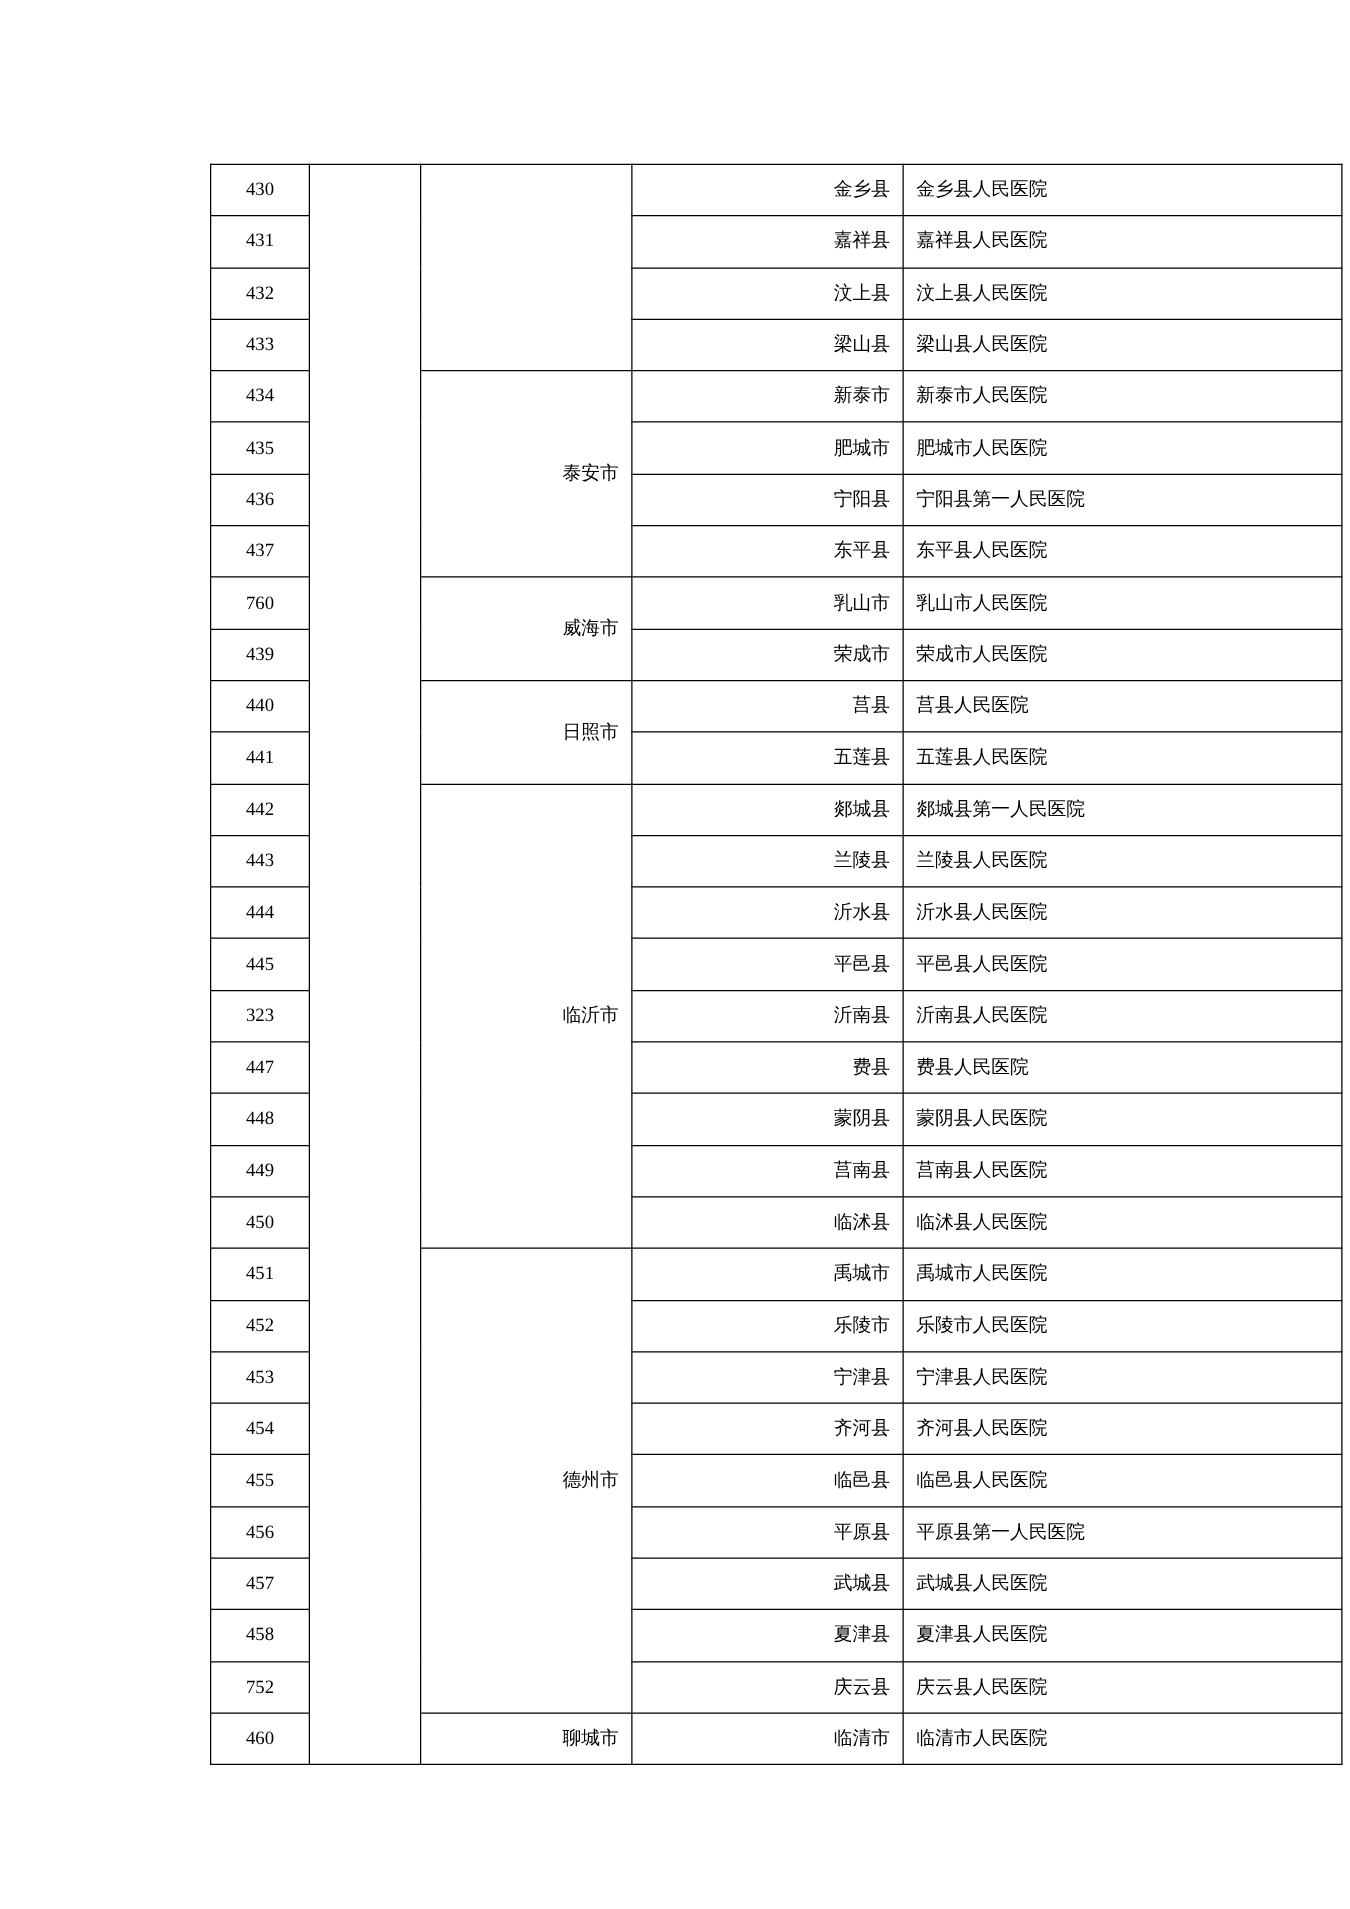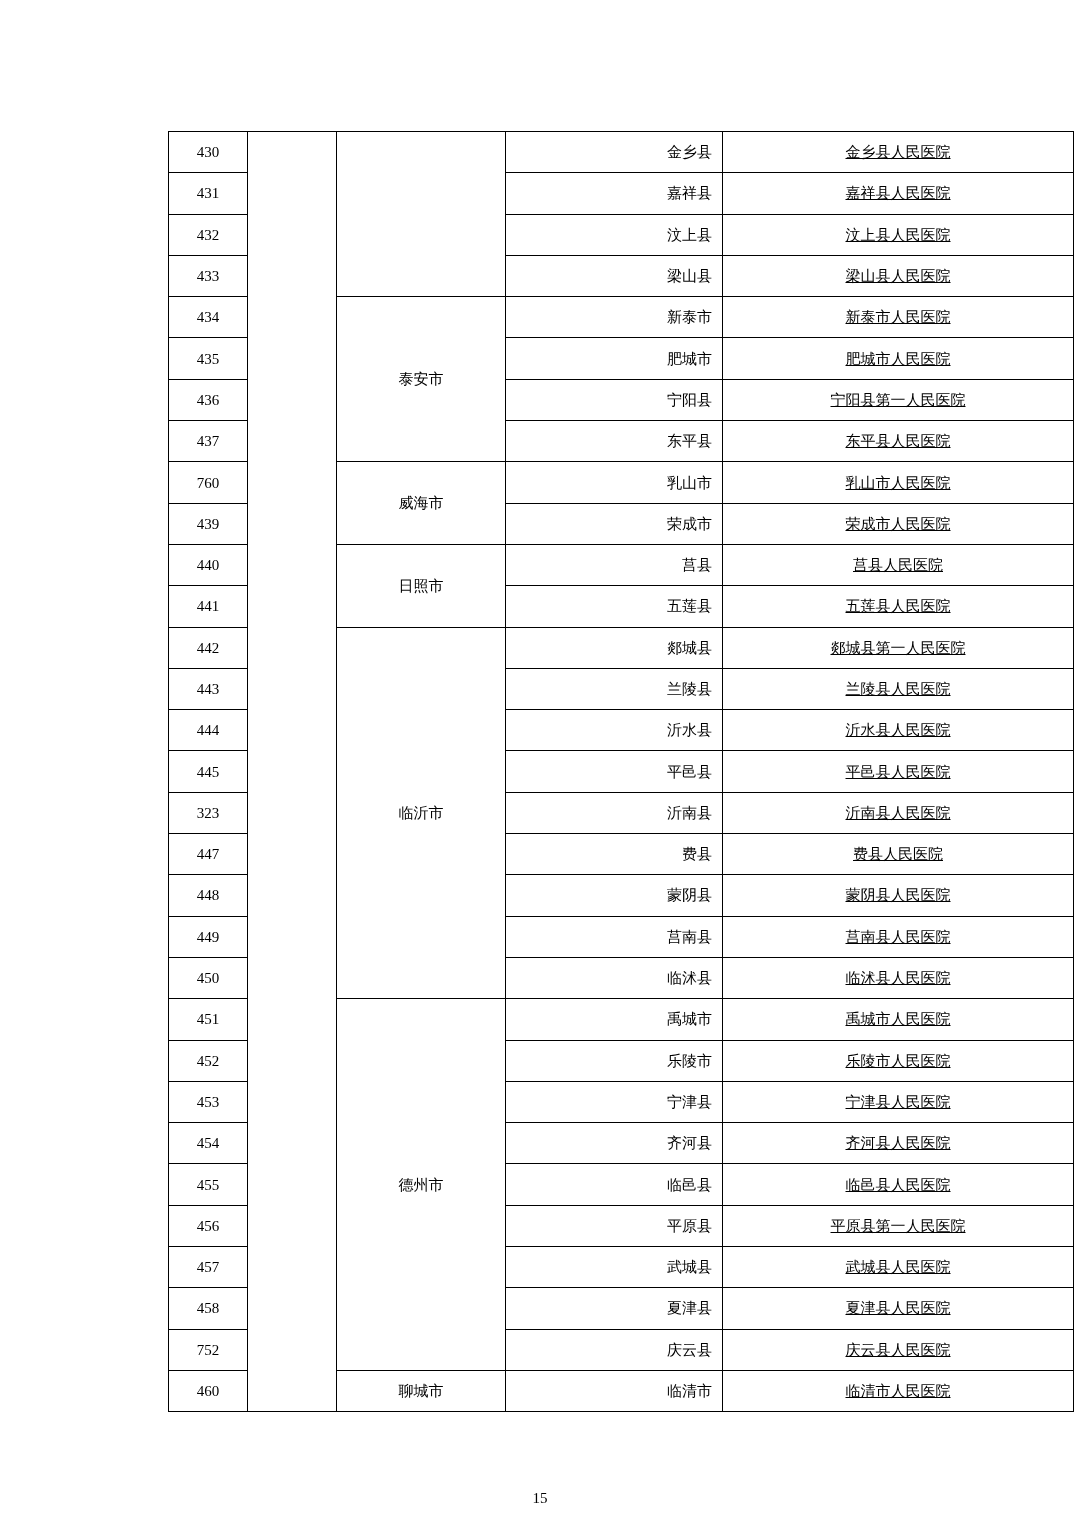--- a/index.html
+++ b/index.html
@@ -44,32 +44,31 @@
   td.col-no {
     width: 58px;
     text-align: center;
   }
   td.col-prov {
     width: 68px;
     text-align: center;
   }
   td.col-city {
     width: 148px;
-    text-align: center;
+    text-align: right;
   }
   td.col-county {
     width: 196px;
     text-align: right;
     padding-left: 18px;
   }
   td.col-hosp {
     width: 330px;
-    text-align: center;
+    text-align: left;
     padding-left: 18px;
-    text-decoration: underline;
   }
   .page-number {
     position: absolute;
     top: 1490px;
     left: 0;
     width: 1080px;
     text-align: center;
     font-size: 15px;
     font-family: "Liberation Serif", "DejaVu Serif", serif;
   }
@@ -274,15 +273,14 @@
           <td class="col-no">460</td>
           <td class="col-city" rowspan="1">聊城市</td>
           <td class="col-county">临清市</td>
           <td class="col-hosp">临清市人民医院</td>
         </tr>
 
       </tbody>
     </table>
   </div>
 
-  <div class="page-number">15</div>
 
 </div>
 
 </body></html>

